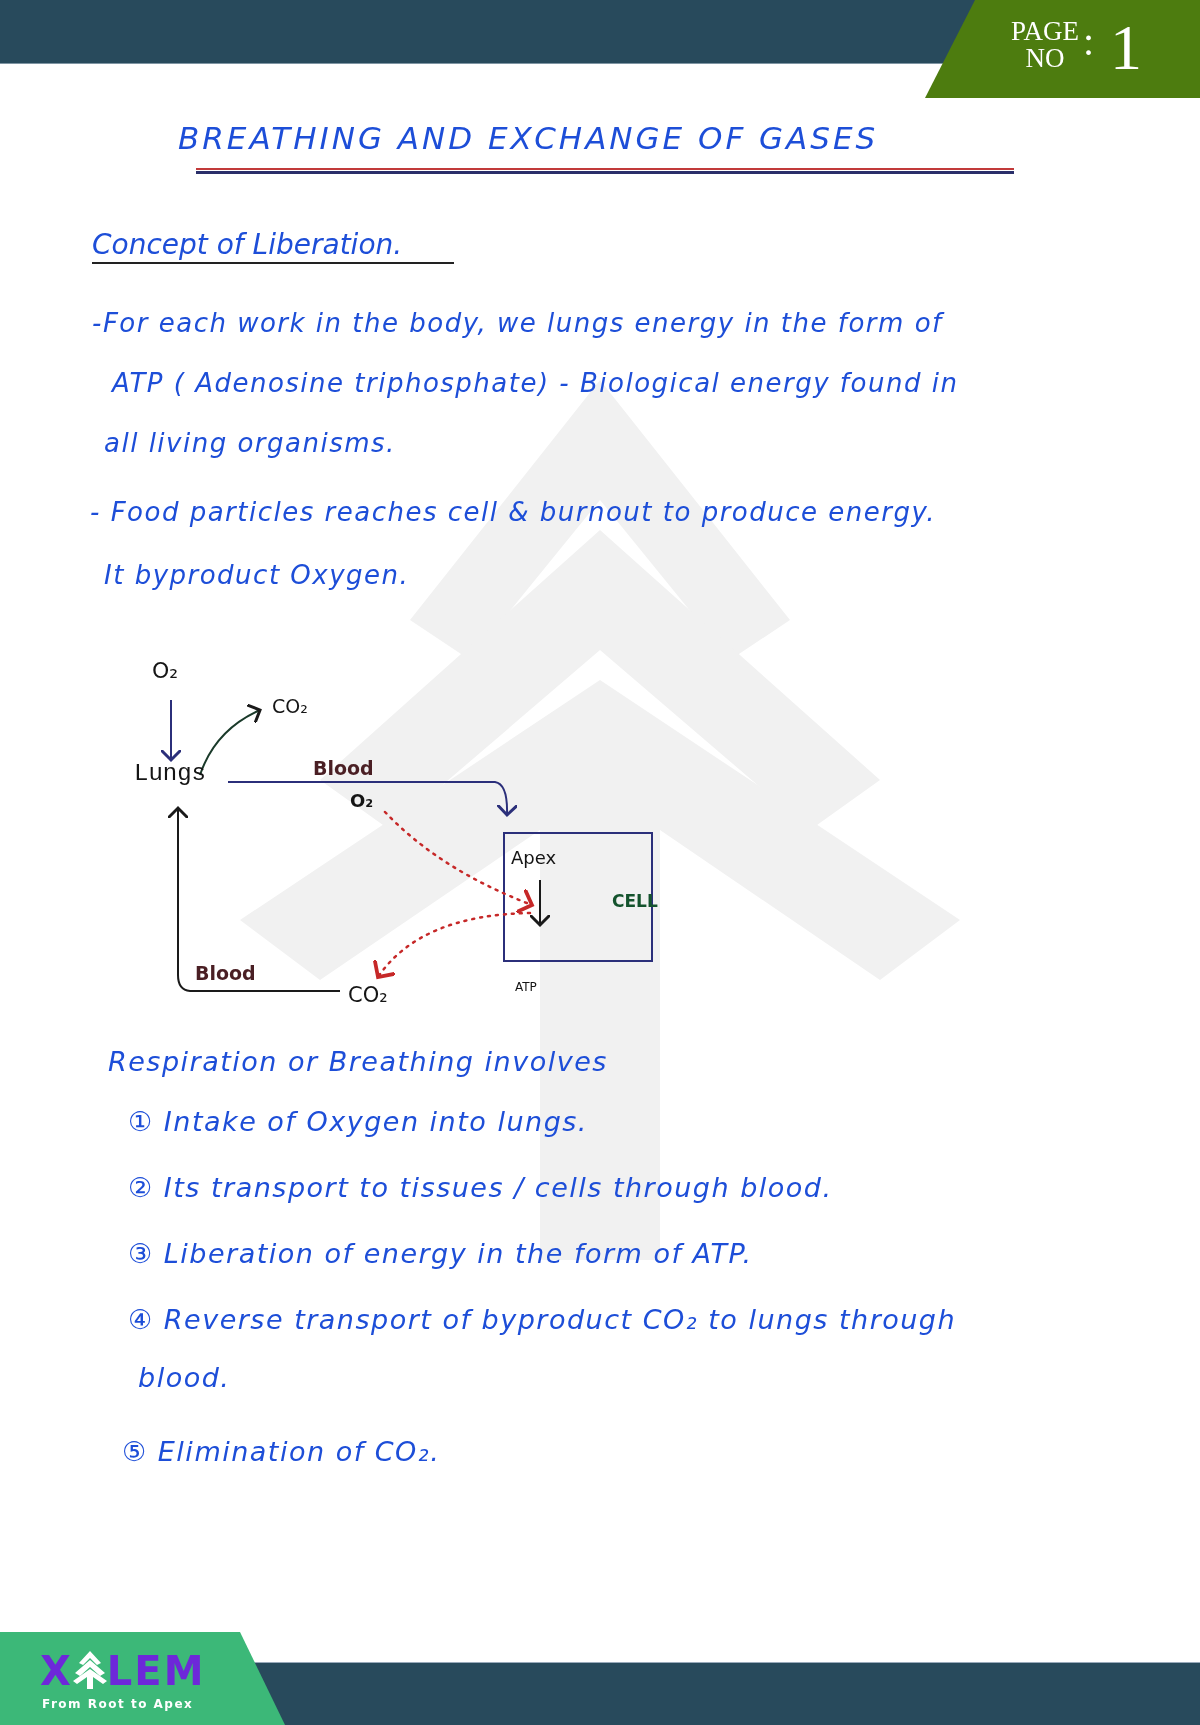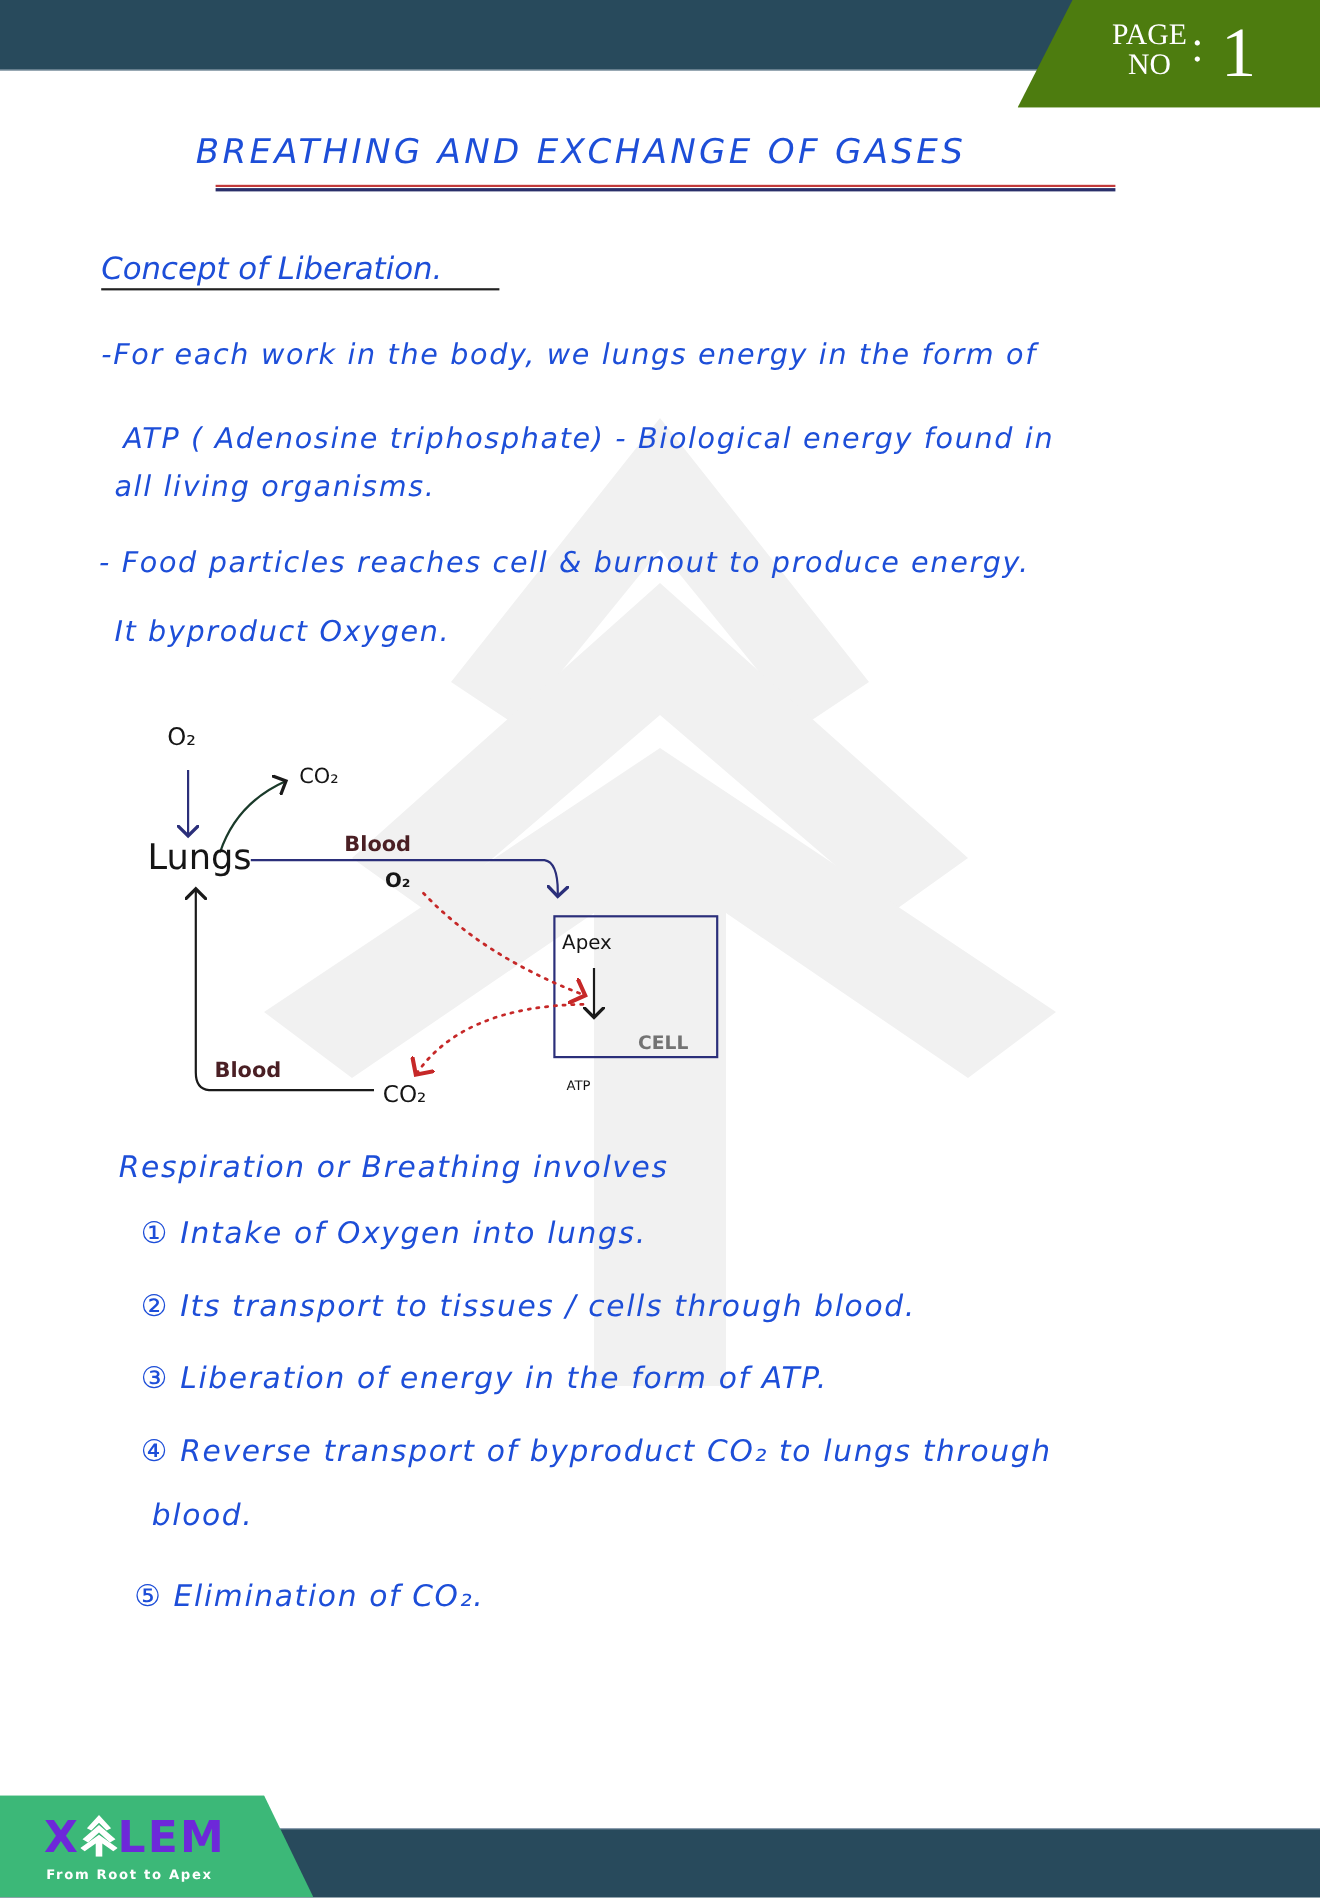--- a/index.html
+++ b/index.html
@@ -52,21 +52,21 @@
 </svg>
 
 <div class="hw title">BREATHING AND EXCHANGE OF GASES</div>
 <div class="title-rule"></div>
 <div class="title-rule2"></div>
 
 <div class="hw section">Concept of Liberation.</div>
 <div class="section-rule"></div>
 
 <div class="hw p" style="left:92px; top:308px;">-For each  work in the body, we lungs energy in the form of</div>
-<div class="hw p" style="left:112px; top:384px;text-align:center;">ATP ( Adenosine triphosphate) - Biological energy found in</div>
+<div class="hw p" style="left:112px; top:368px;text-align:center;">ATP ( Adenosine triphosphate) - Biological energy found in</div>
 <div class="hw p" style="left:104px; top:428px;">all living organisms.</div>
 <div class="hw p" style="left:90px; top:497px;">- Food particles  reaches cell &amp; burnout to produce energy.</div>
 <div class="hw p" style="left:104px; top:560px;">It byproduct  Oxygen.</div>
 
 <svg class="diagram" viewBox="0 0 1200 1725">
   <defs>
     <marker id="arrBlue" markerWidth="10" markerHeight="10" refX="5" refY="5" orient="auto">
       <path d="M0,0 L5,5 L0,10" fill="none" stroke="#2b2f7a" stroke-width="1.5"></path>
     </marker>
     <marker id="arrBlack" markerWidth="10" markerHeight="10" refX="5" refY="5" orient="auto">
@@ -89,25 +89,25 @@
 
   <path d="M385,812 Q440,870 532,905" fill="none" stroke="#c62828" stroke-width="2.5" stroke-dasharray="2,6" stroke-linecap="round" marker-end="url(#arrRed)"></path>
 
   <path d="M530,913 Q420,915 378,977" fill="none" stroke="#c62828" stroke-width="2.5" stroke-dasharray="2,6" stroke-linecap="round" marker-end="url(#arrRed)"></path>
 
   <path d="M340,991 L190,991 Q178,990 178,975 L178,808" fill="none" stroke="#1a1a1a" stroke-width="2" marker-end="url(#arrBlack)"></path>
 </svg>
 
 <div class="dlabel" style="left:152px; top:658px; font-size:22px;">O₂</div>
 <div class="dlabel" style="left:272px; top:695px; font-size:19px;">CO₂</div>
-<div class="dlabel" style="left:134px; top:760px; font-size:32px;">Lungs</div>
+<div class="dlabel" style="left:134px; top:760px; font-size:24px;font-family:Liberation Mono, monospace;">Lungs</div>
 <div class="dlabel" style="left:313px; top:757px; font-size:19px; font-weight:bold; color:#4a1f24;">Blood</div>
 <div class="dlabel" style="left:350px; top:790px; font-size:18px; font-weight:bold;">O₂</div>
 <div class="dlabel" style="left:511px; top:847px; font-size:18px;">Apex</div>
-<div class="dlabel" style="left:580px; top:891px; font-size:17px; font-weight:bold; color:#737373;margin-top:48px;">CELL</div>
+<div class="dlabel" style="left:612px; top:891px; font-size:17px; font-weight:bold; color:#14532d;">CELL</div>
 <div class="dlabel" style="left:515px; top:932px; font-size:12px;margin-top:48px;">ATP</div>
 <div class="dlabel" style="left:195px; top:962px; font-size:19px; font-weight:bold; color:#4a1f24;">Blood</div>
 <div class="dlabel" style="left:348px; top:983px; font-size:21px;">CO₂</div>
 
 <div class="hw step" style="left:108px; top:1046px;">Respiration  or  Breathing   involves</div>
 
 <div class="hw step" style="left:128px; top:1106px;">
   <span>①</span>
   <span>Intake  of  Oxygen  into  lungs.</span>
 </div>

